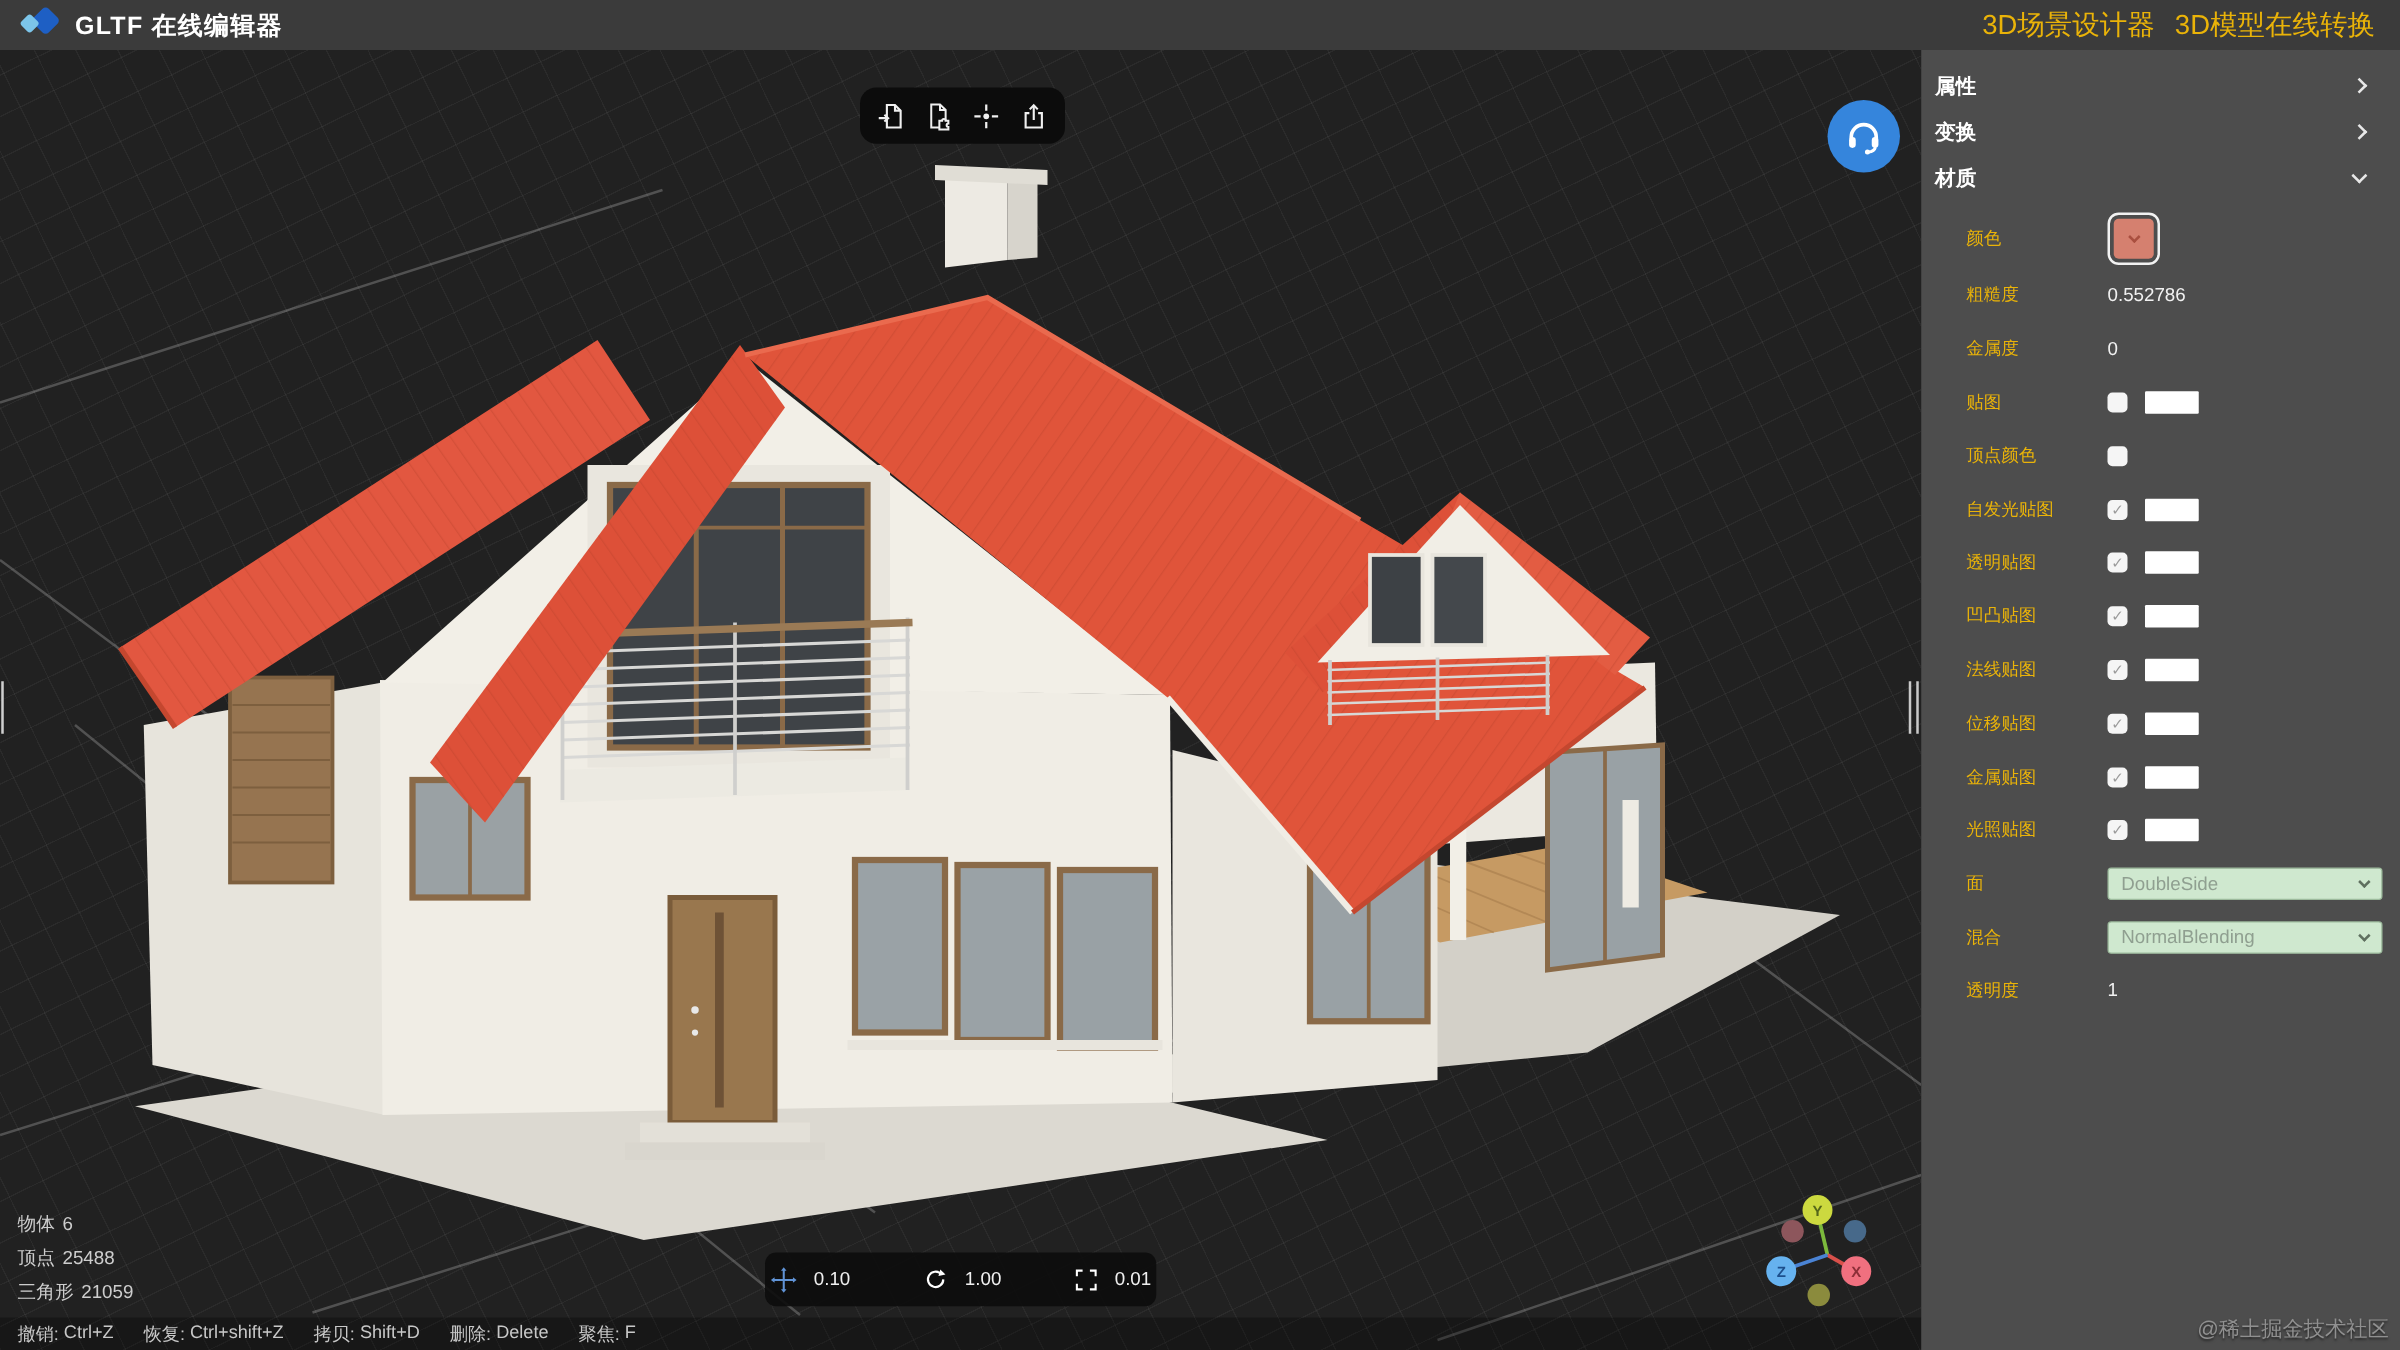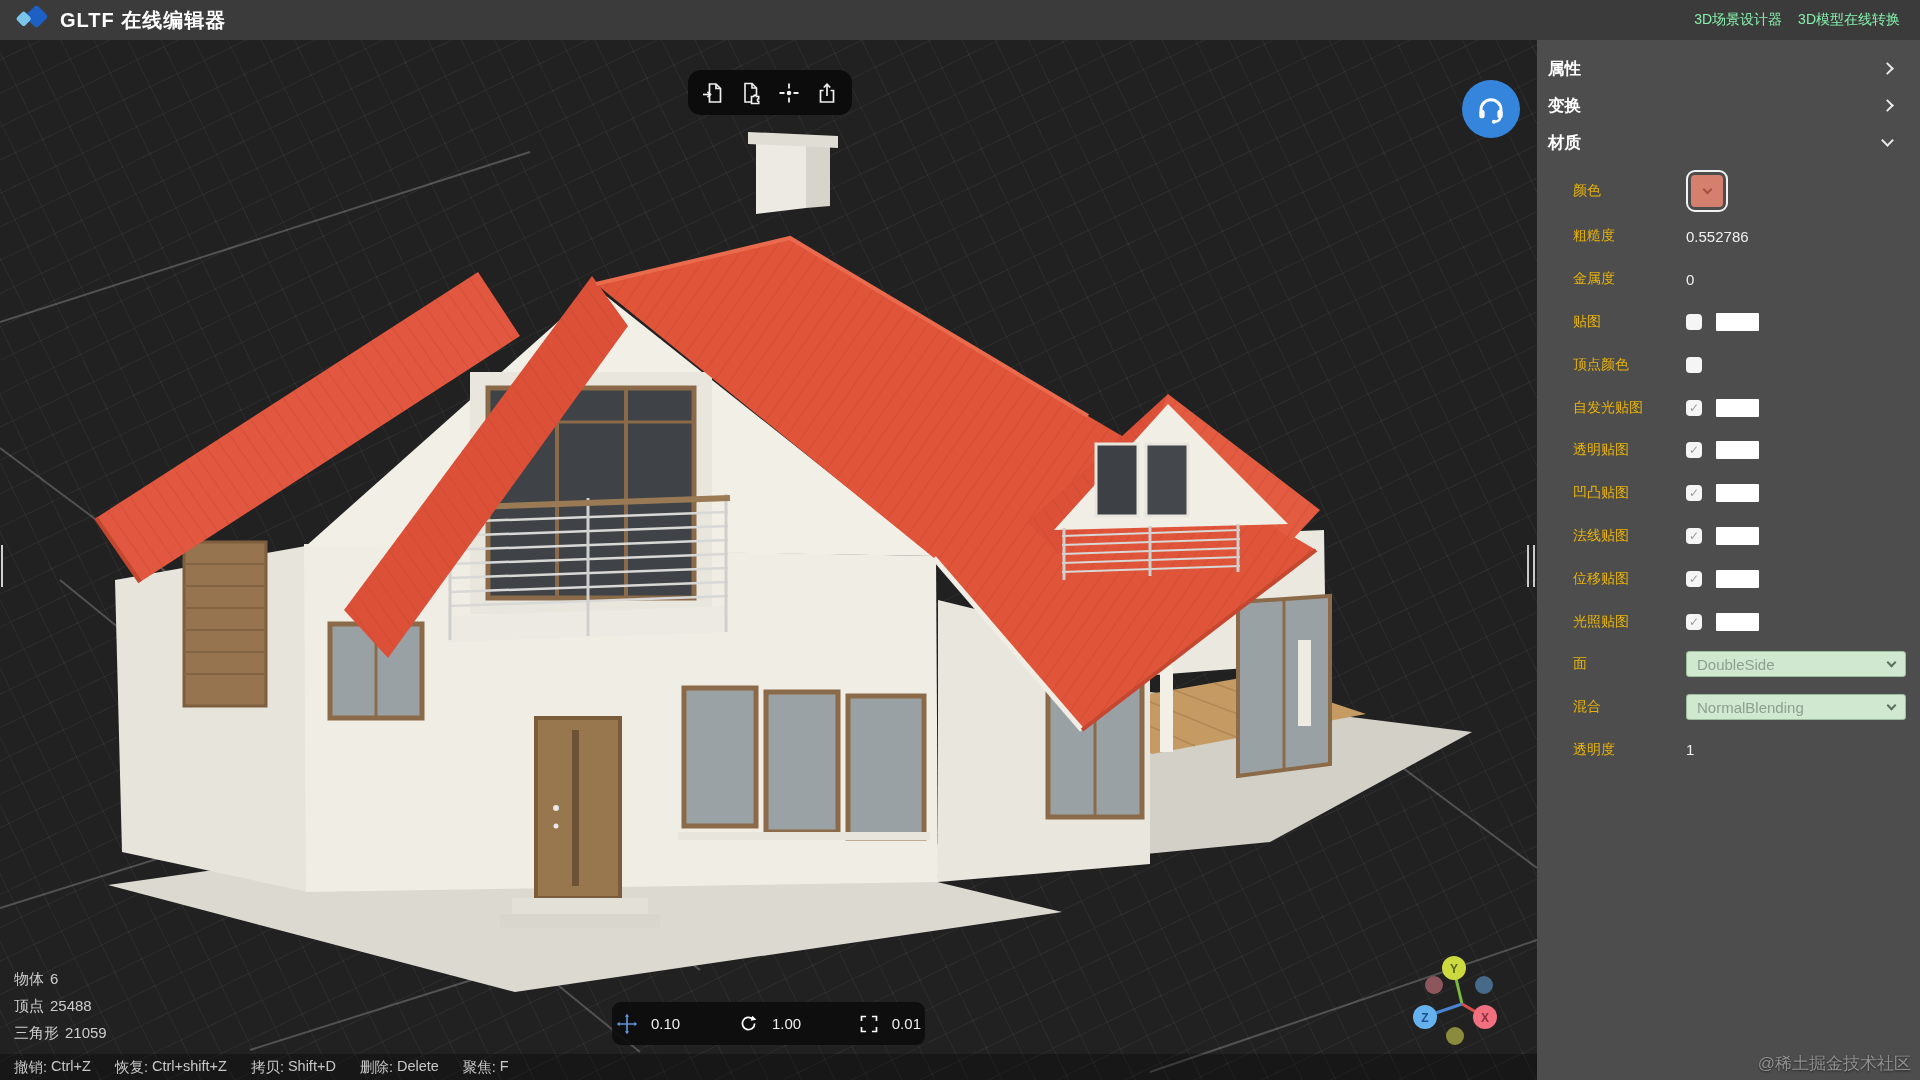--- a/index.html
+++ b/index.html
@@ -4,21 +4,21 @@
 <style>
   * { margin:0; padding:0; box-sizing:border-box; }
   html,body { width:1920px; height:1080px; overflow:hidden; background:#212121;
     font-family:"Liberation Sans","DejaVu Sans",sans-serif; }
 
   
   .topbar { height:40px; background:#3b3b3b; display:flex; align-items:center; padding:0 20px 0 14px; }
   .logo { width:36px; height:32px; margin-right:10px; }
   .apptitle { color:#fff; font-size:20px; font-weight:bold; letter-spacing:1px; }
   .topnav { margin-left:auto; display:flex; gap:16px; }
-  .topnav a { color:#86efac; font-size:14px; text-decoration:none; cursor:pointer; }
+  .topnav a { color:#eab308; font-size:22px; text-decoration:none; cursor:pointer; }
 
   
   .main { display:flex; height:1040px; }
 
   .viewport { position:relative; width:1537px; height:1040px; background-color:#212121;
     background-image:
       repeating-linear-gradient(64deg, rgba(255,255,255,0.045) 0 1px, transparent 1px 30px),
       repeating-linear-gradient(-26deg, rgba(255,255,255,0.045) 0 1px, transparent 1px 30px);
     overflow:hidden; }
 
@@ -415,20 +415,25 @@
         <span class="mlabel">法线贴图</span>
         <span class="cb checked"></span>
         <span class="slot"></span>
       </div>
       <div class="mrow">
         <span class="mlabel">位移贴图</span>
         <span class="cb checked"></span>
         <span class="slot"></span>
       </div>
       <div class="mrow">
+        <span class="mlabel">金属贴图</span>
+        <span class="cb checked"></span>
+        <span class="slot"></span>
+      </div>
+      <div class="mrow">
         <span class="mlabel">光照贴图</span>
         <span class="cb checked"></span>
         <span class="slot"></span>
       </div>
 
       <div class="mrow">
         <span class="mlabel">面</span>
         <span class="selwrap"><select class="sel"><option>DoubleSide</option></select><span class="chev"></span></span>
       </div>
       <div class="mrow">

